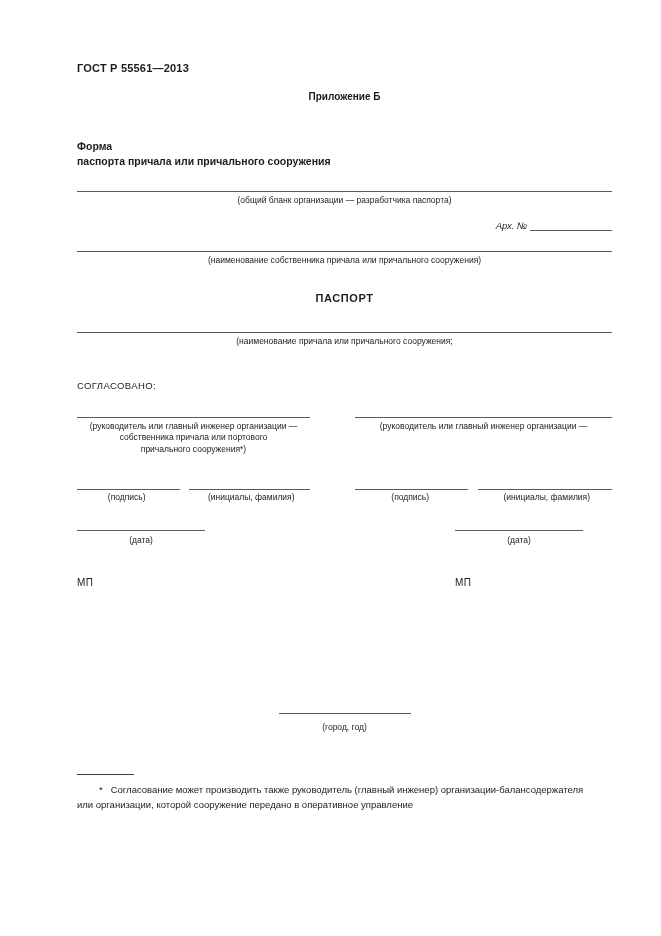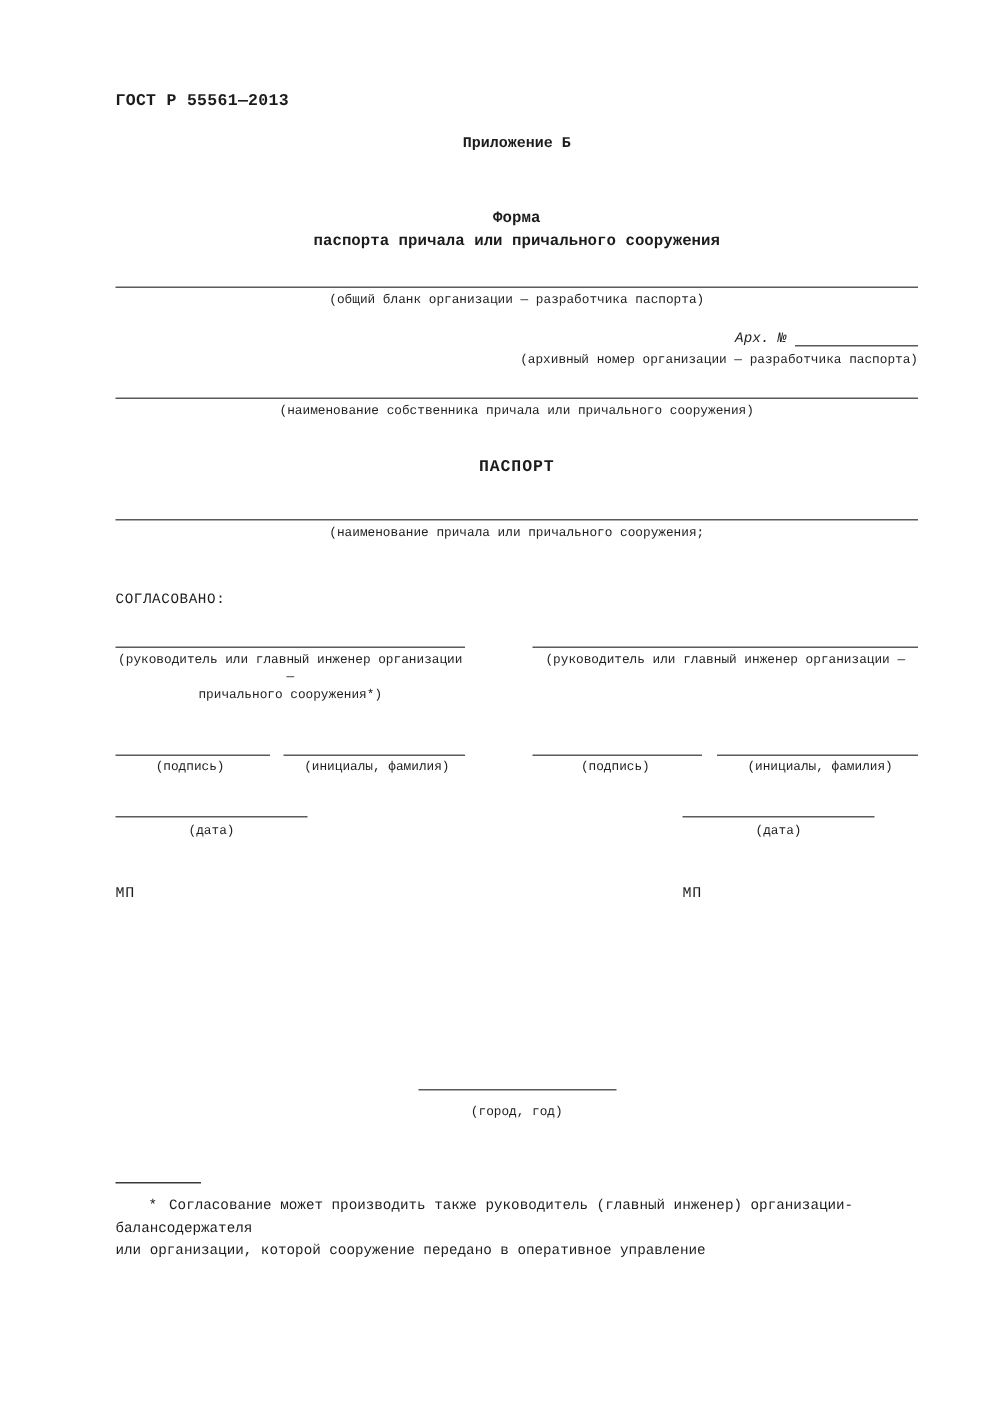--- a/index.html
+++ b/index.html
@@ -2,29 +2,29 @@
 <html><head>
 <meta charset="utf-8">
 <style>
   * { margin: 0; padding: 0; box-sizing: border-box; }
   html, body { background: #ffffff; }
   .page {
     position: relative;
     width: 661px;
     height: 936px;
     background: #ffffff;
-    font-family: Liberation Mono, monospace;
+    font-family: Liberation Sans, sans-serif;
     color: #1c1c1c;
     overflow: hidden;
   }
   .content { padding: 62px 49px 0 77px; }
 
   .std-ref { font-size: 11px; font-weight: bold; letter-spacing: 0.2px; }
   .appendix { text-align: center; font-weight: bold; font-size: 10px; margin-top: 17px; }
-  .form-title { text-align: center; font-weight: bold; font-size: 10.5px; line-height: 15px; margin-top: 37px; }
+  .form-title { font-weight: bold; font-size: 10.5px; line-height: 15px; margin-top: 37px; }
 
   .fill-line { border-bottom: 1px solid #5a5a5a; height: 1px; }
   .rule-1 { margin-top: 22px; }
   .rule-2 { margin-top: 20px; }
   .rule-3 { margin-top: 28px; }
 
   .caption { font-size: 8.5px; text-align: center; line-height: 11.5px; margin-top: 3px; color: #222; }
 
   .arch-row { text-align: right; font-style: italic; font-size: 9.5px; margin-top: 13px; }
   .arch-blank { display: inline-block; width: 82px; border-bottom: 1px solid #5a5a5a; height: 10px; vertical-align: bottom; }
@@ -78,40 +78,40 @@
       <div>паспорта причала или причального сооружения</div>
     </div>
 
     <div class="fill-line rule-1"></div>
     <div class="caption">(общий бланк организации — разработчика паспорта)</div>
 
     <div class="arch-row">
       <span>Арх. №</span>
       <span class="arch-blank"></span>
     </div>
-    <div class="arch-caption">(архивный номер организации — разработчика паспорта)</div>
 
     <div class="fill-line rule-2"></div>
     <div class="caption">(наименование собственника причала или причального сооружения)</div>
 
     <div class="passport-title">ПАСПОРТ</div>
 
     <div class="fill-line rule-3"></div>
     <div class="caption">
       <div>(наименование причала или причального сооружения;</div>
     </div>
 
     <div class="agreed">СОГЛАСОВАНО:</div>
 
     <div class="sig-grid">
 
       <div class="sig-col-left">
         <div class="fill-line"></div>
         <div class="caption sig-caption">
           <div>(руководитель или главный инженер организации —</div>
+          <div>собственника причала или портового</div>
           <div>причального сооружения*)</div>
         </div>
         <div class="sig-row">
           <div class="seg sig-seg"></div>
           <div class="seg name-seg"></div>
         </div>
         <div class="sig-labels">
           <span class="lbl-sig">(подпись)</span>
           <span class="lbl-name">(инициалы, фамилия)</span>
         </div>

